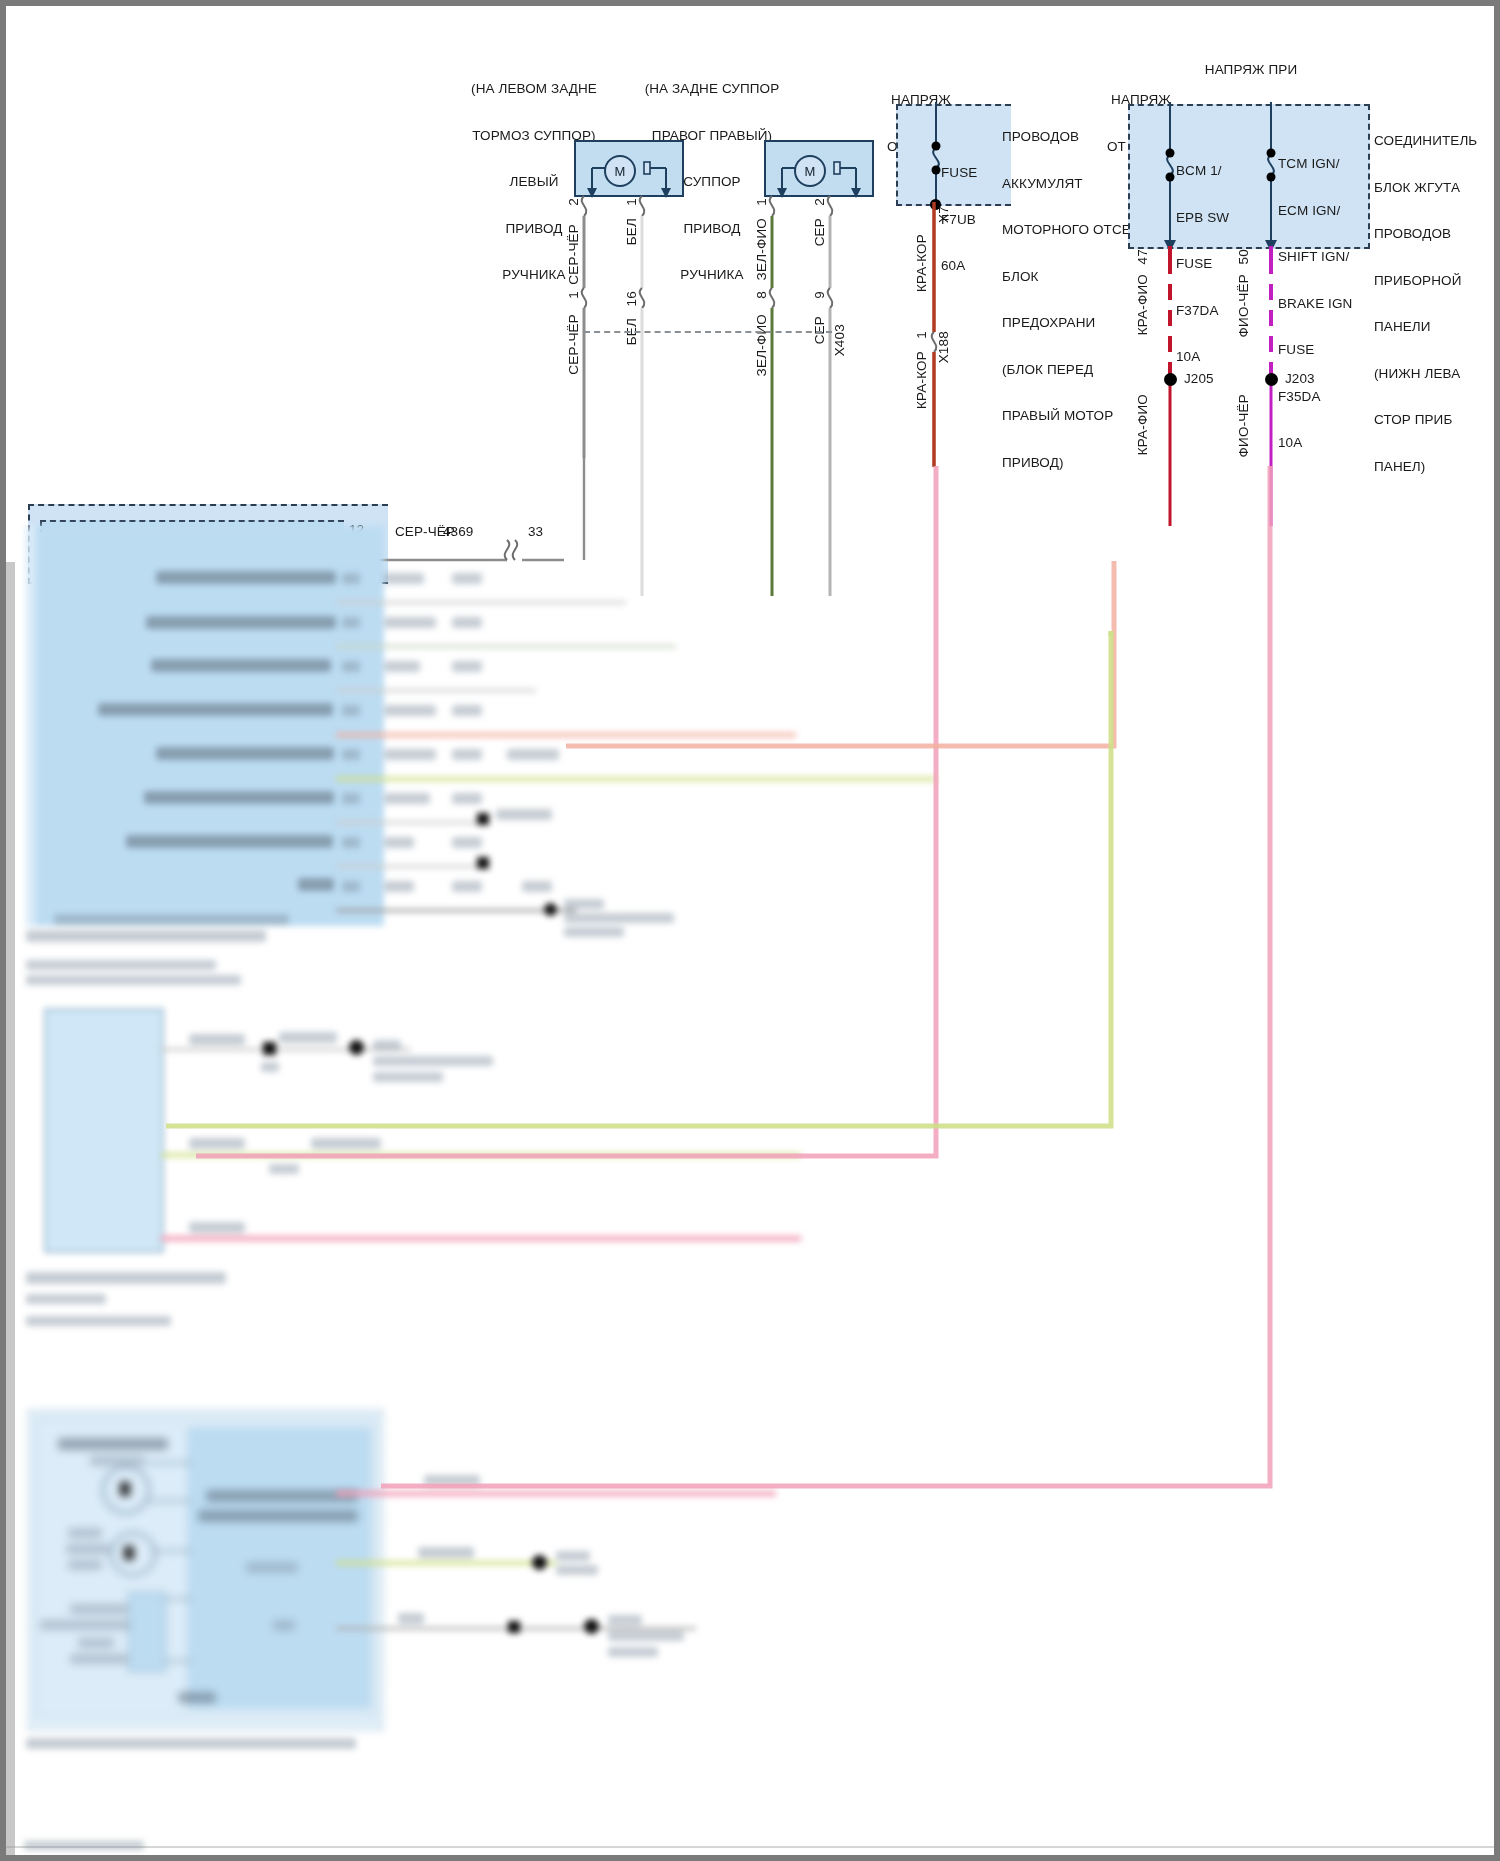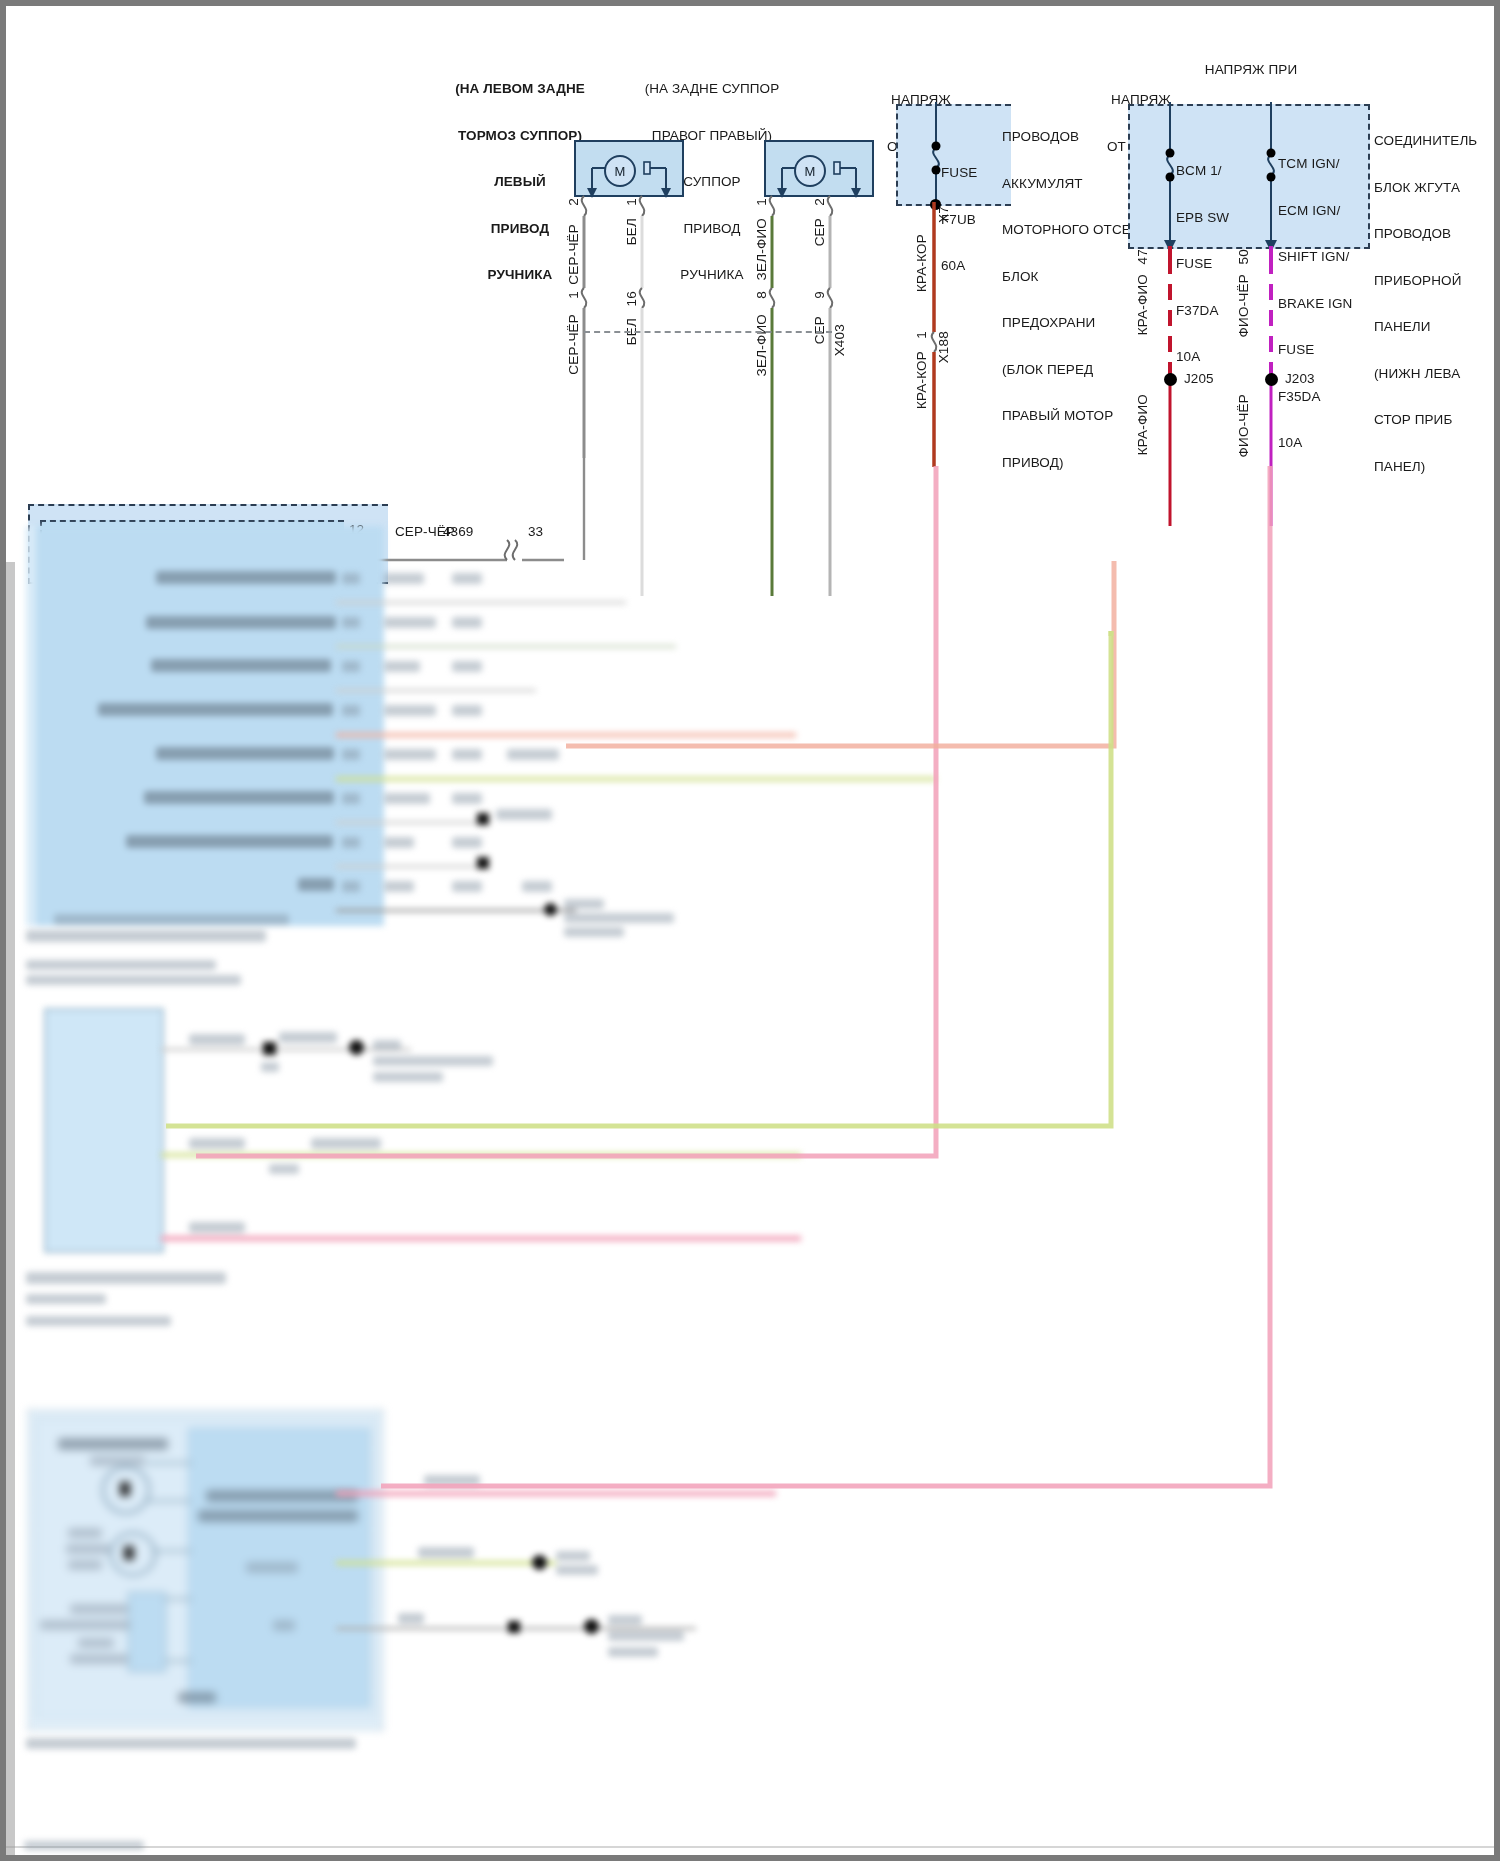--- a/index.html
+++ b/index.html
@@ -25,21 +25,21 @@
   .blurzone2{position:absolute;filter:blur(4.5px);}
   .smear{position:absolute;background:#5b6b7a;opacity:.55;border-radius:3px;}
   .smear-lt{position:absolute;background:#7e8f9e;opacity:.45;border-radius:3px;}
   svg{display:block;overflow:visible;}
 </style>
 </head>
 <body>
 
 <div id="page">
 
-  <div class="abs txt txt-c" style="left:414px;top:44px;width:200px;font-weight:bold;">
+  <div class="abs txt txt-c" style="left:428px;top:44px;width:200px;">
     <div>(НА ЛЕВОМ ЗАДНЕ</div>
     <div>ТОРМОЗ СУППОР)</div>
     <div>ЛЕВЫЙ</div>
     <div>ПРИВОД</div>
     <div>РУЧНИКА</div>
   </div>
   <div class="abs box-solid" style="left:568px;top:134px;width:110px;height:57px;"></div>
   <svg class="abs" style="left:568px;top:134px;" width="110" height="58">
     <line x1="18" y1="28" x2="36" y2="28" stroke="#1f3f5f" stroke-width="2"></line>
     <line x1="74" y1="28" x2="92" y2="28" stroke="#1f3f5f" stroke-width="2"></line>

